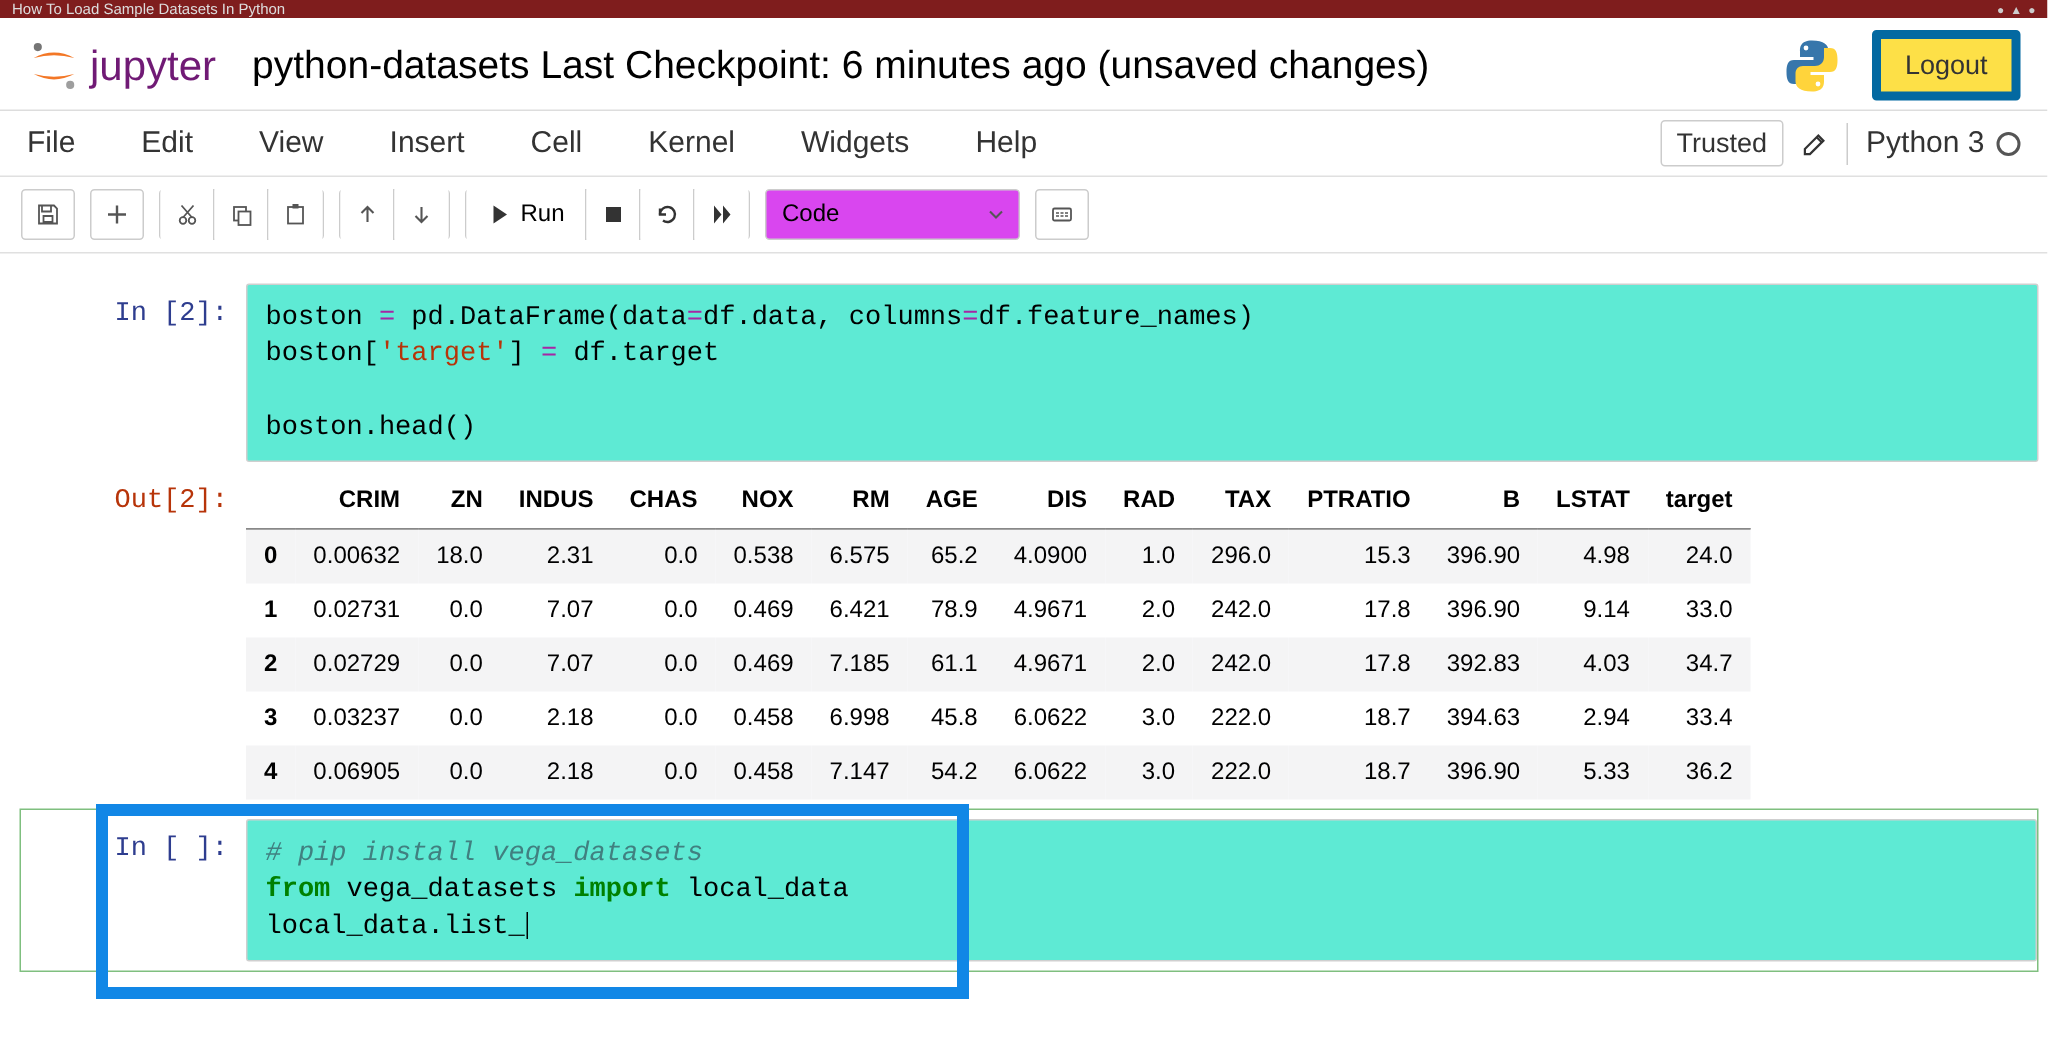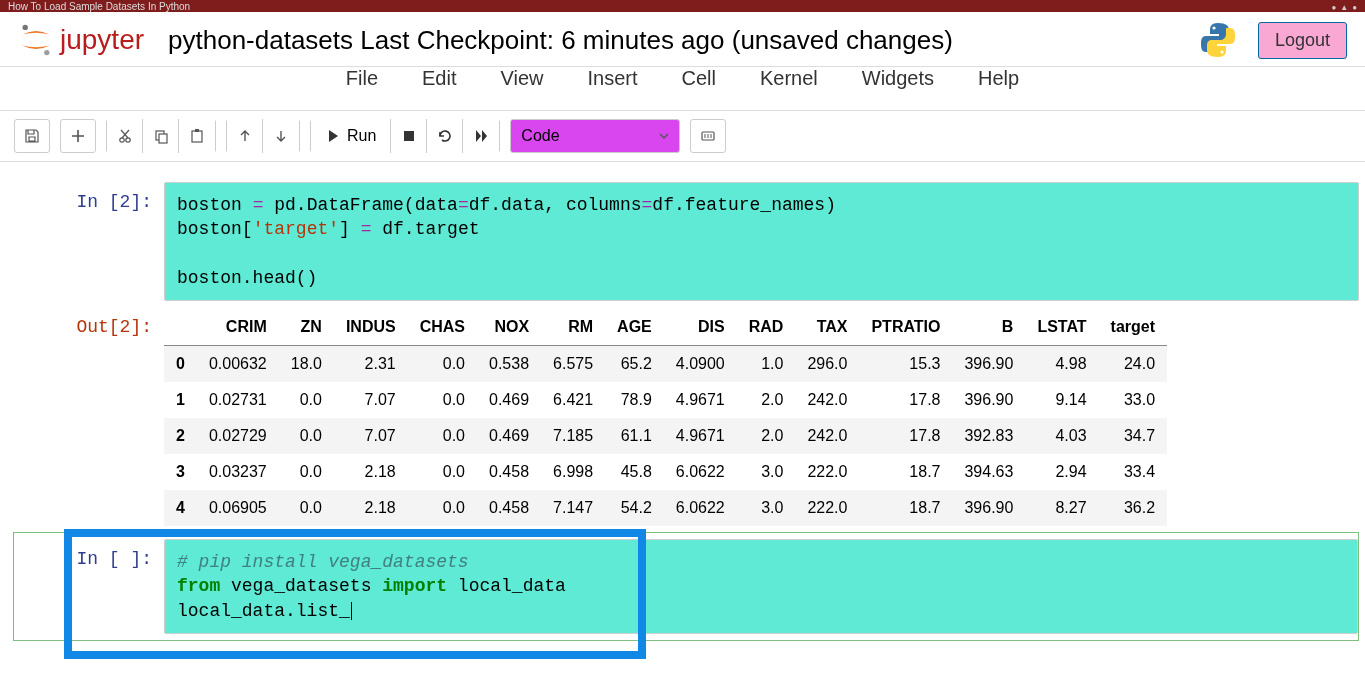--- a/index.html
+++ b/index.html
@@ -25,47 +25,46 @@
     display:flex;
     align-items:center;
     padding: 8px 18px 6px 18px;
     border-bottom: 1px solid #ddd;
   }
   .logo {
     display:flex;
     align-items:center;
     font-size: 28px;
     font-weight: 400;
-    color:#b91c1c;
+    color:#701a75;
     margin-right: 24px;
   }
   .logo-icon { width:36px; height:36px; margin-right:6px; position:relative; }
   .logo-icon svg { width:100%; height:100%; }
   .title {
     font-size: 26px;
     color:#000000;
     flex: 1;
   }
   .py-logo { width:40px; height:40px; margin-right:20px; }
   .logout-btn {
-    border:1px solid #0369a1;
+    border:6px solid #0369a1;
     border-radius:3px;
     padding:7px 16px;
     font-size:18px;
     color:#333;
-    background:#f9a8d4;
+    background:#fde047;
     cursor:pointer;
   }
   .menubar {
     display:flex;
     align-items:center;
     padding: 0 18px;
     border-bottom: 1px solid #e0e0e0;
     height: 44px;
-    flex-direction: column;
   }
   .menubar .menu-left { display:flex; gap: 44px; font-size:20px; color:#333; }
   .menubar .menu-item { cursor:pointer; }
   .menubar .spacer { flex:1; }
   .menubar .right { display:flex; align-items:center; gap:12px; }
   .trusted {
     border:1px solid #ccc;
     border-radius:3px;
     padding:4px 10px;
     font-size:18px;
@@ -213,20 +212,34 @@
     <span class="menu-item">File</span>
     <span class="menu-item">Edit</span>
     <span class="menu-item">View</span>
     <span class="menu-item">Insert</span>
     <span class="menu-item">Cell</span>
     <span class="menu-item">Kernel</span>
     <span class="menu-item">Widgets</span>
     <span class="menu-item">Help</span>
   </div>
   <div class="spacer"></div>
+  <div class="right">
+    <span class="trusted">Trusted</span>
+    <span class="pencil">
+      <svg viewBox="0 0 16 16">
+          <path d="M2 11 L10 3 L13 6 L5 14 L2 14 Z" fill="none" stroke="#333" stroke-width="1.3"></path>
+          <path d="M9 4 L12 7" stroke="#333" stroke-width="1.3"></path>
+        </svg>
+    </span>
+    <span class="sep-vert"></span>
+    <span class="kernel-name">
+      <span>Python 3</span>
+      <span class="kernel-dot"></span>
+    </span>
+  </div>
 </div>
 
 <div class="toolbar">
   <div class="tbtn">
       <svg class="icon" viewBox="0 0 16 16">
         <path d="M2 2 H12 L14 4 V14 H2 Z M4 2 V6 H10 V2 M5 9 H11 V13 H5 Z" fill="none" stroke="#555" stroke-width="1.2"></path>
       </svg>
     </div>
   <div class="tbtn">
       <svg class="icon" viewBox="0 0 16 16">
@@ -415,21 +428,21 @@
               <td>2.18</td>
               <td>0.0</td>
               <td>0.458</td>
               <td>7.147</td>
               <td>54.2</td>
               <td>6.0622</td>
               <td>3.0</td>
               <td>222.0</td>
               <td>18.7</td>
               <td>396.90</td>
-              <td>8.27</td>
+              <td>5.33</td>
               <td>36.2</td>
             </tr>
           </tbody>
       </table>
     </div>
   </div>
 
   <div class="cell selected-running">
     <div class="highlight-box"></div>
     <div class="prompt in-prompt">In [ ]:</div>

